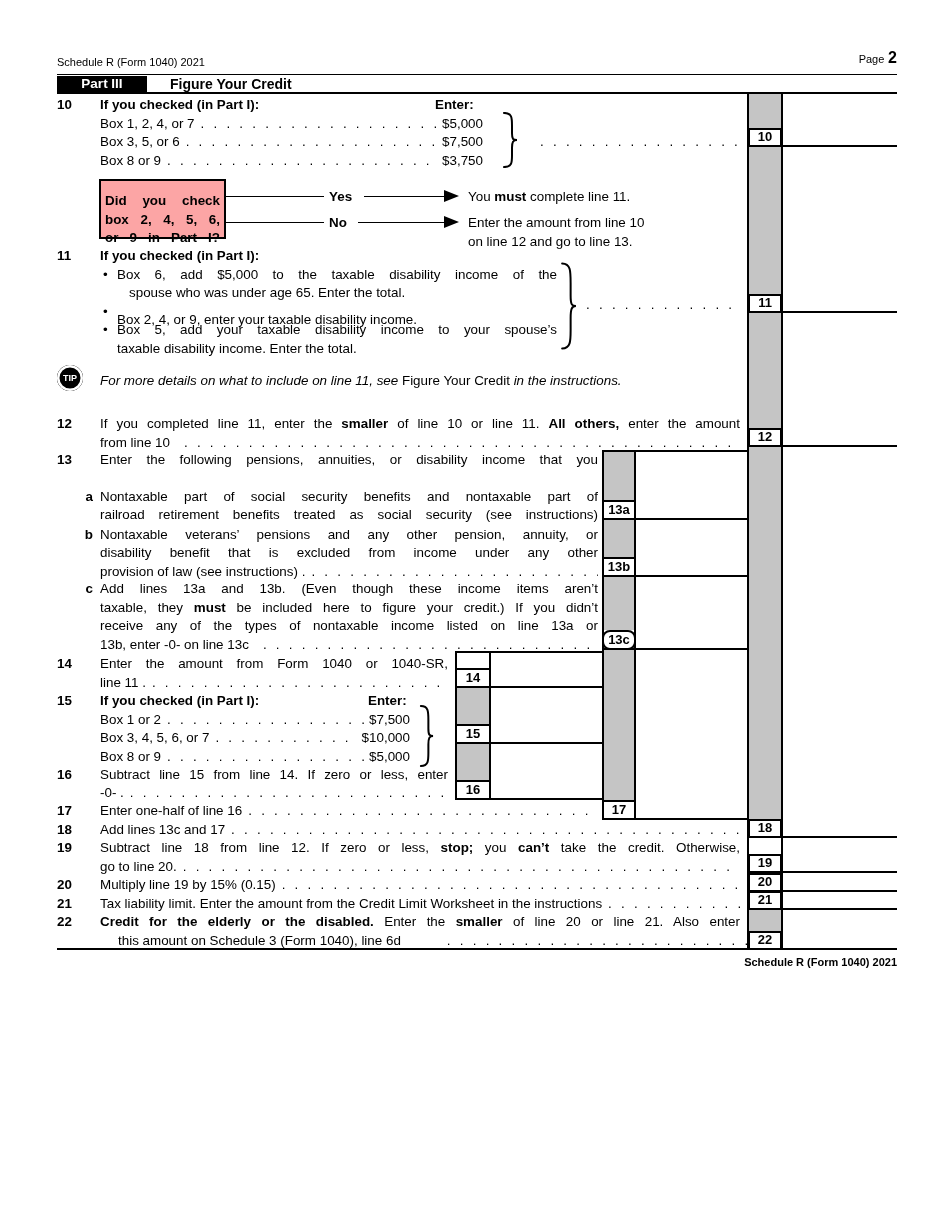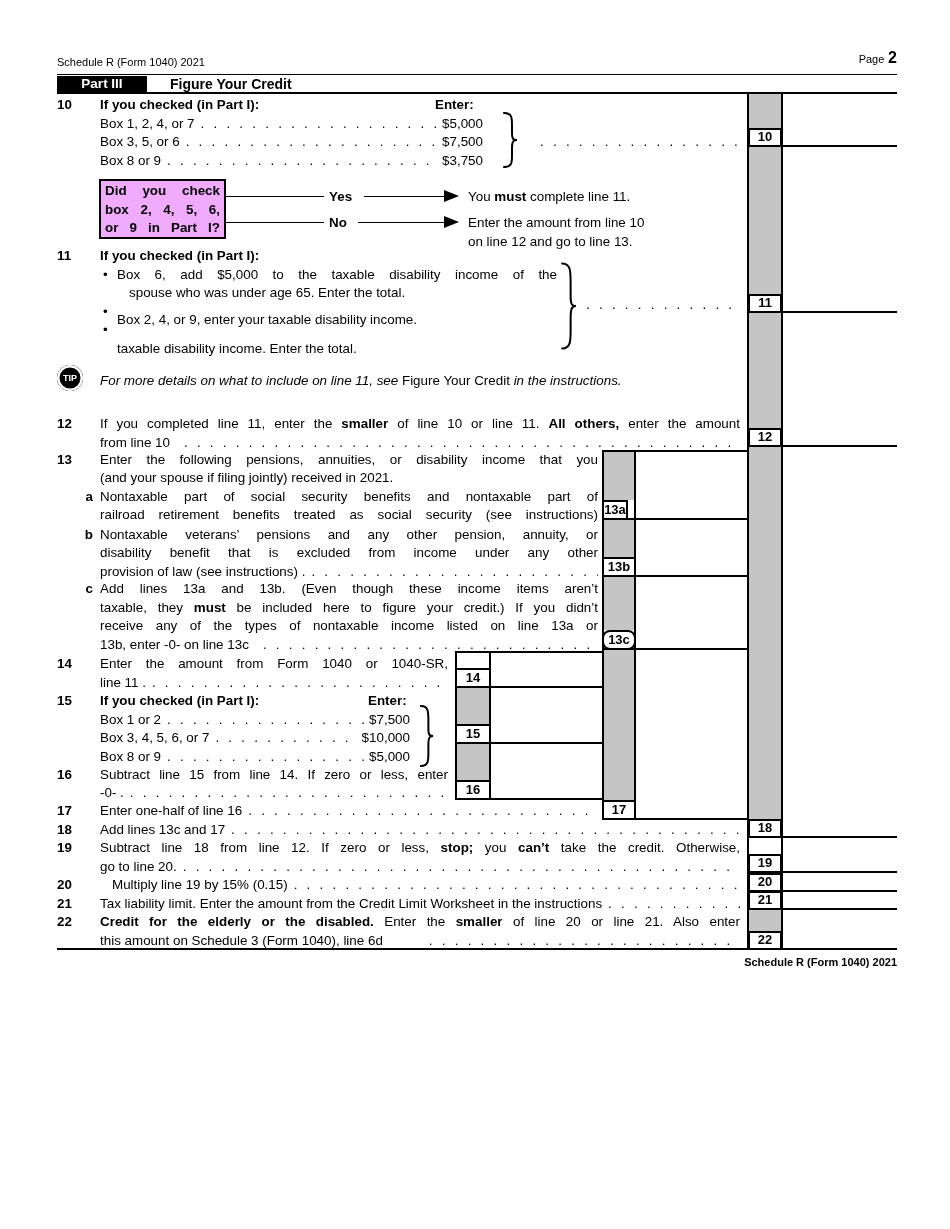--- a/index.html
+++ b/index.html
@@ -19,22 +19,22 @@
   .lbox {
     position:absolute; box-sizing:border-box; border:2px solid #000; background:#fff;
     font-weight:bold; font-size:13px; display:flex; align-items:center; justify-content:center;
   }
   .flexrow { display:flex; white-space:nowrap; overflow:hidden; }
   .dots { flex:1 1 auto; overflow:hidden; white-space:nowrap; word-spacing:5.5px; margin-left:6px; }
   .dots.gap { margin-left:14px; }
   .amt { margin-left:4px; text-align:right; }
   .num { font-weight:bold; }
   .qbox {
-    position:absolute; box-sizing:border-box; border:2px solid #000; background:#f0abfc;
-    font-weight:bold; padding:1px 4px;
+    position:absolute; box-sizing:border-box; border:2px solid #000; background:#fca5a5;
+    font-weight:bold; padding:11px 4px;
   }
   .arrow { position:absolute; width:0; height:0;
     border-left:15px solid #000; border-top:6.5px solid transparent; border-bottom:6.5px solid transparent; }
   .brace { position:absolute; }
   .barlabel {
     position:absolute; background:#000; color:#fff; font-weight:bold; font-size:13.5px;
     display:flex; align-items:center; justify-content:center;
   }
   .tipicon {
     position:absolute; width:26px; height:26px; border-radius:50%; background:#000;
@@ -92,21 +92,21 @@
   <div class="vl" style="left:455px; top:651px; height:149px;"></div>
   <div class="vl" style="left:489px; top:651px; height:149px;"></div>
   <div class="hl" style="left:455px; top:651px; width:149px;"></div>
   <div class="hl" style="left:455px; top:686px; width:149px;"></div>
   <div class="hl" style="left:455px; top:742px; width:149px;"></div>
   <div class="hl" style="left:455px; top:798px; width:149px;"></div>
 
   <div class="lbox" style="left:748px; top:128px; width:34px; height:19px;">10</div>
   <div class="lbox" style="left:748px; top:294px; width:34px; height:19px;">11</div>
   <div class="lbox" style="left:748px; top:428px; width:34px; height:19px;">12</div>
-  <div class="lbox" style="left:602px; top:500px; width:26px; height:20px;">13a</div>
+  <div class="lbox" style="left:602px; top:500px; width:34px; height:20px;">13a</div>
   <div class="lbox" style="left:602px; top:557px; width:34px; height:20px;">13b</div>
   <div class="lbox" style="left:602px; top:630px; width:34px; height:20px;border-radius:8px;">13c</div>
   <div class="lbox" style="left:455px; top:668px; width:36px; height:20px;">14</div>
   <div class="lbox" style="left:455px; top:724px; width:36px; height:20px;">15</div>
   <div class="lbox" style="left:455px; top:780px; width:36px; height:20px;">16</div>
   <div class="lbox" style="left:602px; top:800px; width:34px; height:20px;">17</div>
   <div class="lbox" style="left:748px; top:819px; width:34px; height:19px;">18</div>
   <div class="lbox" style="left:748px; top:853.5px; width:34px; height:19px;">19</div>
   <div class="lbox" style="left:748px; top:872.5px; width:34px; height:19px;">20</div>
   <div class="lbox" style="left:748px; top:891px; width:34px; height:19px;">21</div>
@@ -171,41 +171,41 @@
   <div class="t" style="left:468px; top:232.5px;">on line 12 and go to line 13.</div>
 
   <div class="t num" style="left:57px; top:247px;">11</div>
   <div class="t b" style="left:100px; top:247px;">If you checked (in Part I):</div>
   <div class="t" style="left:103px; top:265.5px;">•</div>
   <div class="t j" style="left:117px; top:265.5px; width:440px;">Box 6, add $5,000 to the taxable disability income of the</div>
   <div class="t" style="left:117px; top:284px;margin-left:12px;">spouse who was under age 65. Enter the total.</div>
   <div class="t" style="left:103px; top:302.5px;">•</div>
   <div class="t" style="left:117px; top:302.5px;margin-top:8px;">Box 2, 4, or 9, enter your taxable disability income.</div>
   <div class="t" style="left:103px; top:321px;">•</div>
+  <div class="t j" style="left:117px; top:321px; width:440px;">Box 5, add your taxable disability income to your spouse’s</div>
   <div class="t" style="left:117px; top:339.5px;">taxable disability income. Enter the total.</div>
   <svg class="brace" style="left:560px; top:262px;" width="17" height="88" viewBox="0 0 16 58" preserveAspectRatio="none">
     <path d="M2,1 C10,1 10,6 10,14 L10,22 C10,28 11,29 15,29 C11,29 10,31 10,37 L10,45 C10,52 10,57 2,57" fill="none" stroke="#000" stroke-width="2" vector-effect="non-scaling-stroke" stroke-linecap="round"></path>
   </svg>
   <div class="t flexrow" style="left:586px; top:296px; width:151px;">
     <span class="dots" style="margin-left:0;">. . . . . . . . . . . . . . . . . . . . . . . . . . . . . . . . . . . . . . . . . . . . . . . . . . . . . . . . . . . .</span>
   </div>
 
   <div class="tipicon" style="left:57px; top:365px;">TIP</div>
   <div class="t" style="left:100px; top:372px;"><span class="i">For more details on what to include on line 11, see </span><span>Figure Your Credit</span><span class="i"> in the instructions.</span></div>
 
   <div class="t num" style="left:57px; top:415px;">12</div>
   <div class="t j" style="left:100px; top:415px; width:640px;"><span>If you completed line 11, enter the </span><span class="b">smaller</span><span> of line 10 or line 11. </span><span class="b">All others,</span><span> enter the amount</span></div>
   <div class="t flexrow" style="left:100px; top:433.5px; width:640px;">
     <span>from line 10</span>
     <span class="dots gap">. . . . . . . . . . . . . . . . . . . . . . . . . . . . . . . . . . . . . . . . . . . . . . . . . . . . . . . . . . . .</span>
   </div>
 
   <div class="t num" style="left:57px; top:450.5px;">13</div>
   <div class="t j" style="left:100px; top:450.5px; width:498px;">Enter the following pensions, annuities, or disability income that you</div>
-  <div class="t" style="left:100px; top:469px;">(and your spouse if filing jointly) received in 2021.</div>
 
   <div class="t num" style="left:70px; top:487.5px; width:23px; text-align:right;">a</div>
   <div class="t j" style="left:100px; top:487.5px; width:498px;">Nontaxable part of social security benefits and nontaxable part of</div>
   <div class="t j" style="left:100px; top:506px; width:498px;">railroad retirement benefits treated as social security (see instructions)</div>
 
   <div class="t num" style="left:70px; top:525.5px; width:23px; text-align:right;">b</div>
   <div class="t j" style="left:100px; top:525.5px; width:498px;">Nontaxable veterans’ pensions and any other pension, annuity, or</div>
   <div class="t j" style="left:100px; top:544px; width:498px;">disability benefit that is excluded from income under any other</div>
   <div class="t flexrow" style="left:100px; top:562.5px; width:498px;">
     <span>provision of law (see instructions) .</span>
@@ -270,34 +270,34 @@
   </div>
 
   <div class="t num" style="left:57px; top:839px;">19</div>
   <div class="t j" style="left:100px; top:839px; width:640px;"><span>Subtract line 18 from line 12. If zero or less, </span><span class="b">stop;</span><span> you </span><span class="b">can’t</span><span> take the credit. Otherwise,</span></div>
   <div class="t flexrow" style="left:100px; top:857.5px; width:640px;">
     <span>go to line 20.</span>
     <span class="dots">. . . . . . . . . . . . . . . . . . . . . . . . . . . . . . . . . . . . . . . . . . . . . . . . . . . . . . . . . . . .</span>
   </div>
 
   <div class="t num" style="left:57px; top:876px;">20</div>
-  <div class="t flexrow" style="left:100px; top:876px; width:640px;margin-left:12px;">
+  <div class="t flexrow" style="left:100px; top:876px; width:640px;">
     <span>Multiply line 19 by 15% (0.15)</span>
     <span class="dots">. . . . . . . . . . . . . . . . . . . . . . . . . . . . . . . . . . . . . . . . . . . . . . . . . . . . . . . . . . . .</span>
   </div>
 
   <div class="t num" style="left:57px; top:894.5px;">21</div>
   <div class="t flexrow" style="left:100px; top:894.5px; width:640px;">
     <span>Tax liability limit. Enter the amount from the Credit Limit Worksheet in the instructions</span>
     <span class="dots">. . . . . . . . . . . . . . . . . . . . . . . . . . . . . . . . . . . . . . . . . . . . . . . . . . . . . . . . . . . .</span>
   </div>
 
   <div class="t num" style="left:57px; top:913px;">22</div>
   <div class="t j" style="left:100px; top:913px; width:640px;"><span class="b">Credit for the elderly or the disabled.</span><span> Enter the </span><span class="b">smaller</span><span> of line 20 or line 21. Also enter</span></div>
-  <div class="t flexrow" style="left:100px; top:931.5px; width:640px;gap:32px;">
+  <div class="t flexrow" style="left:118px; top:931.5px; width:640px;gap:32px;">
     <span>this amount on Schedule 3 (Form 1040), line 6d</span>
     <span class="dots gap">. . . . . . . . . . . . . . . . . . . . . . . . . . . . . . . . . . . . . . . . . . . . . . . . . . . . . . . . . . . .</span>
   </div>
 
   <div class="hl" style="left:57px; top:948px; width:840px;"></div>
   <div class="t b small" style="left:557px; top:953px; width:340px; text-align:right;">Schedule R (Form 1040) 2021</div>
 
 </div>
 
 </body></html>

